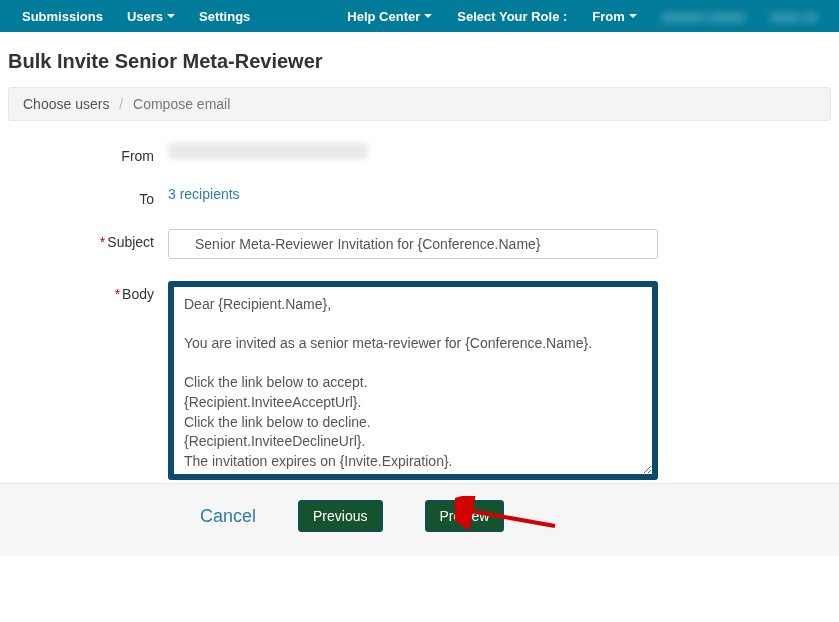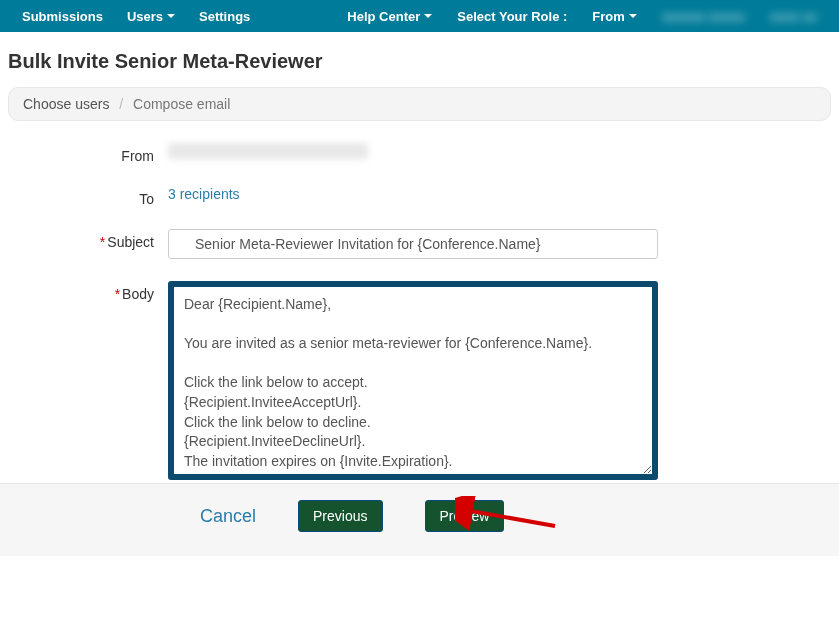--- a/index.html
+++ b/index.html
@@ -6,21 +6,21 @@
   body { font-family: Arial, Helvetica, sans-serif; font-size: 14px; color: #333; background: #fff; width: 839px; }
   .topnav { background: #007b99; height: 32px; display: flex; align-items: center; padding: 0 10px; color: #fff; font-size: 13px; }
   .topnav .nav-left { display: flex; gap: 0; }
   .topnav .nav-item { padding: 0 12px; cursor: pointer; display: flex; align-items: center; gap: 4px; font-weight: bold; }
   .topnav .nav-center { margin-left: auto; display: flex; align-items: center; gap: 1px; }
   .topnav .nav-center .nav-item { font-weight: bold; }
   .blurred { filter: blur(4px); opacity: 0.6; }
   .caret { width: 0; height: 0; border-left: 4px solid transparent; border-right: 4px solid transparent; border-top: 4px solid #fff; display: inline-block; }
   .page { padding: 10px 8px 0 8px; }
   h1 { font-size: 20px; font-weight: bold; margin: 8px 0 14px 0; }
-  .breadcrumb { background: #f4f4f4; border: 1px solid #e7e7e7; border-radius: 10px; padding: 8px 14px; font-size: 14px; color: #555; margin-bottom: 22px; }
+  .breadcrumb { background: #f4f4f4; border: 1px solid #e7e7e7; border-radius: 3px; padding: 8px 14px; font-size: 14px; color: #555; margin-bottom: 22px; }
   .breadcrumb .sep { color: #bbb; margin: 0 6px; }
   .breadcrumb .current { color: #777; }
   .form-row { display: flex; align-items: flex-start; margin-bottom: 22px; }
   .form-label { width: 160px; text-align: right; padding-right: 14px; padding-top: 5px; color: #333; font-size: 14px; }
   .req { color: #c00; margin-right: 2px; }
   .form-field { flex: 1; max-width: 490px; }
   .link { color: #2a7dab; cursor: pointer; }
   .from-blur { display:inline-block; width: 200px; height: 16px; background: #e8e8e8; border-radius: 3px; filter: blur(3px); }
   .input-text { width: 490px; padding: 6px 26px; border: 1px solid #ccc; border-radius: 3px; font-size: 14px; color: #555; }
   .textarea { width: 490px; height: 199px; padding: 8px 10px; border: 6px solid #0c4a6e; border-radius: 3px; font-size: 14px; color: #555; line-height: 1.4; resize: vertical; overflow-y: scroll; white-space: pre-wrap; font-family: inherit; }

